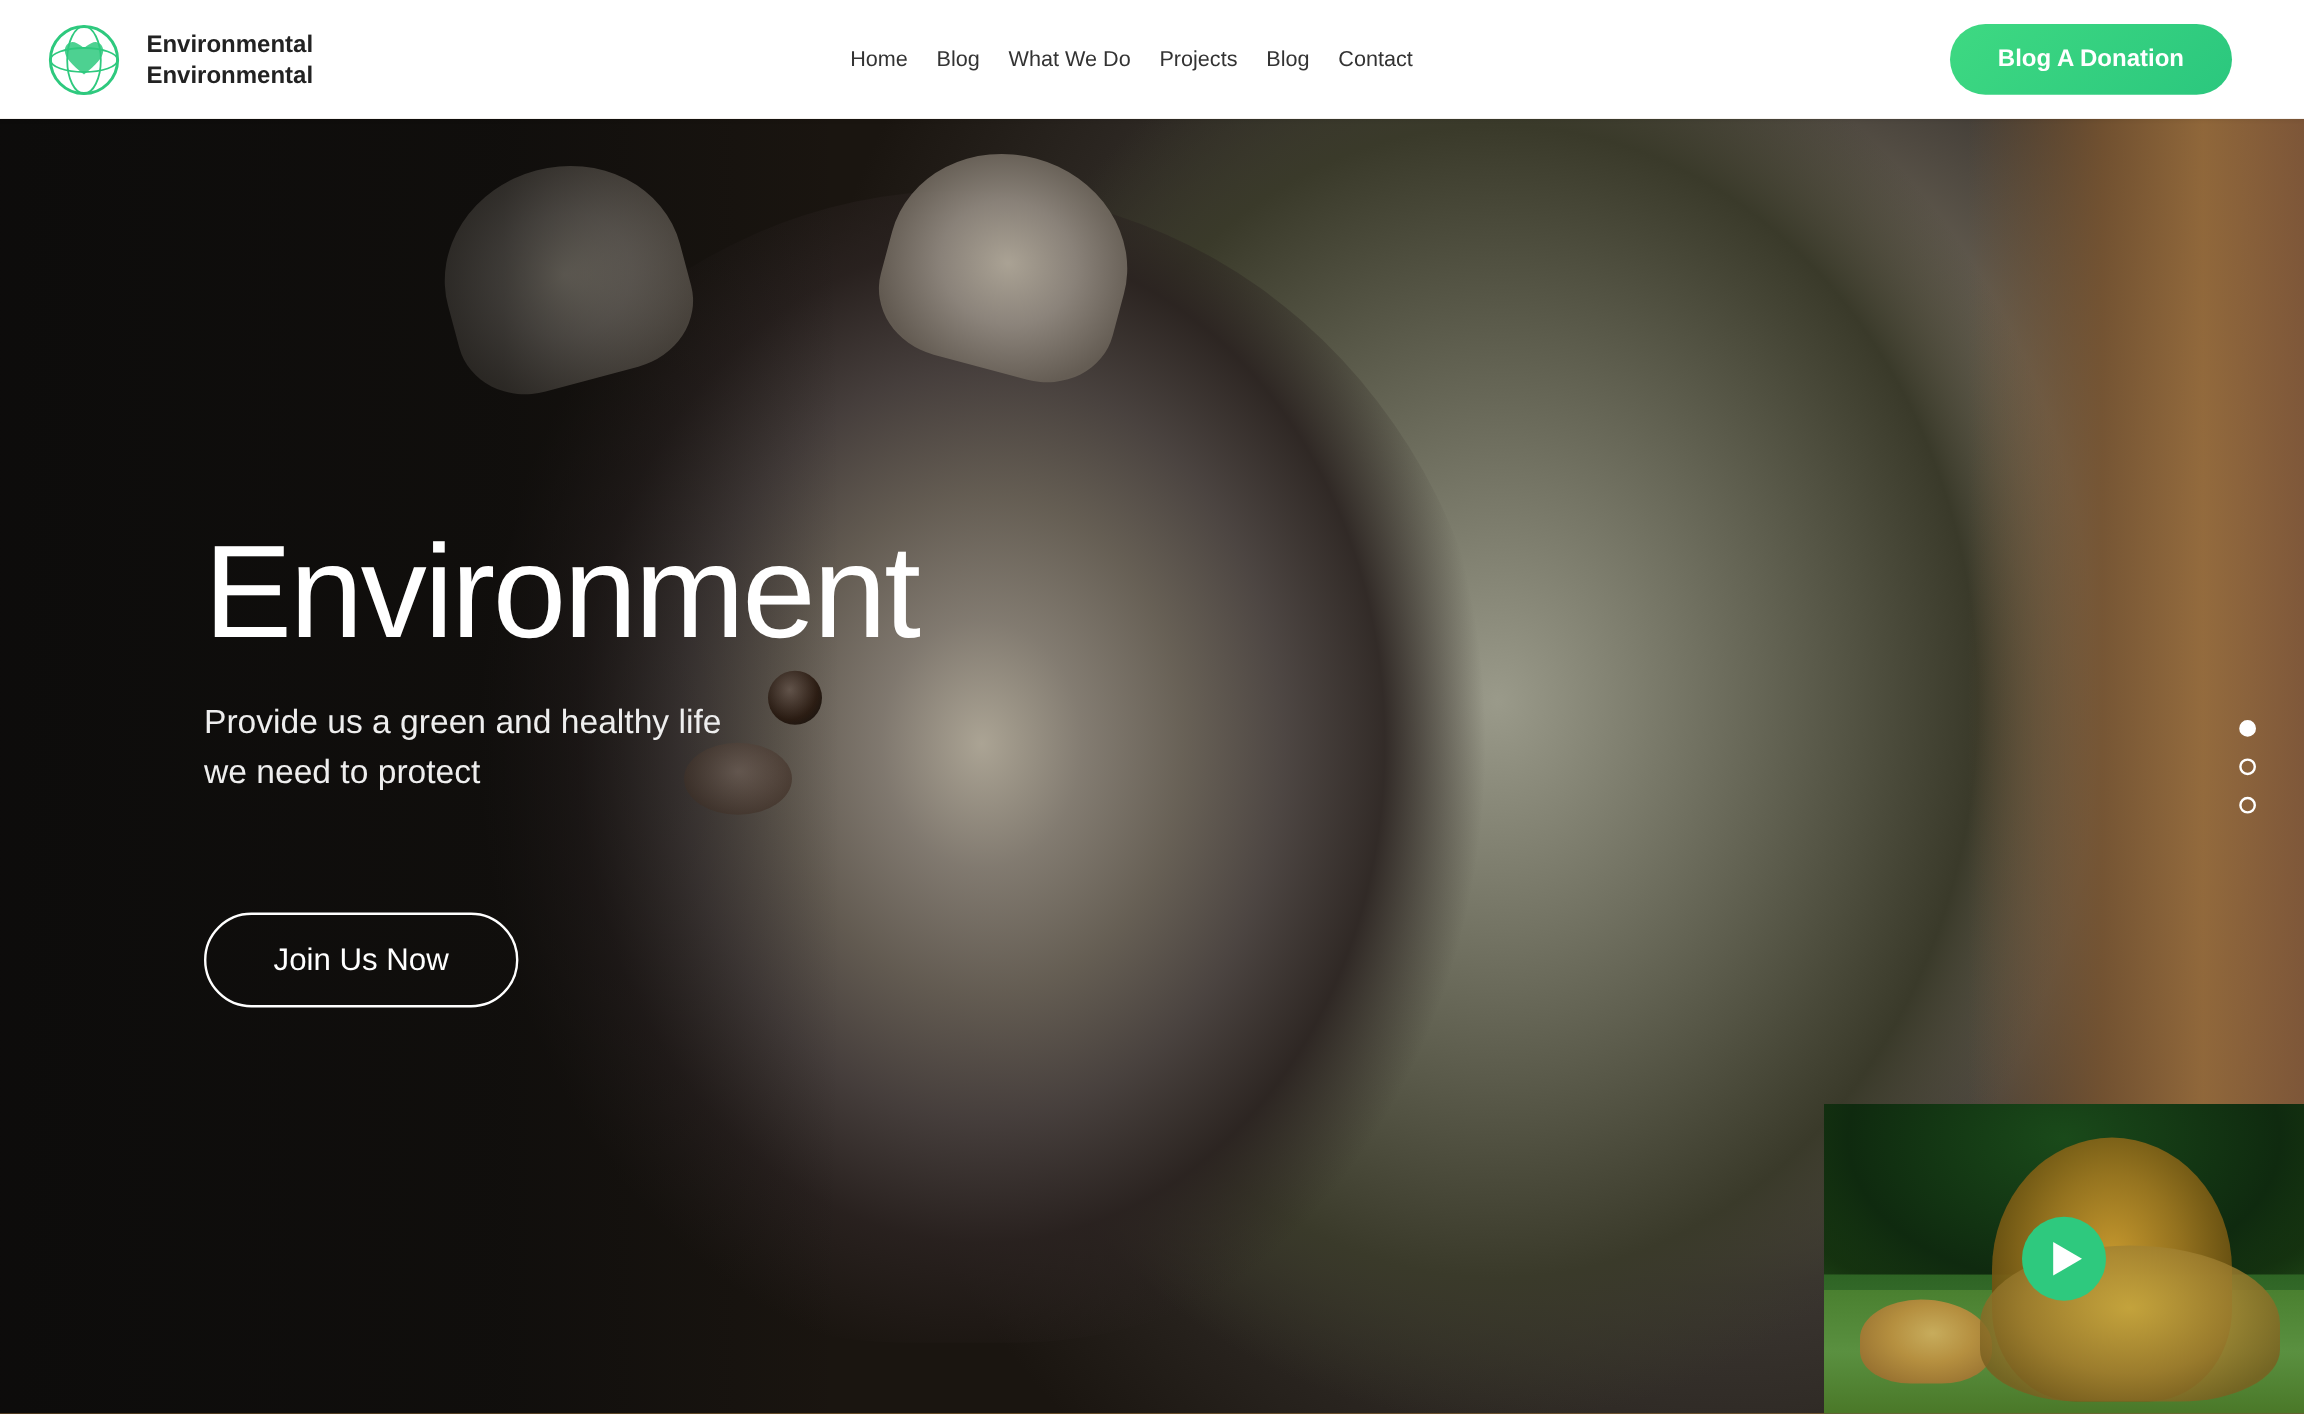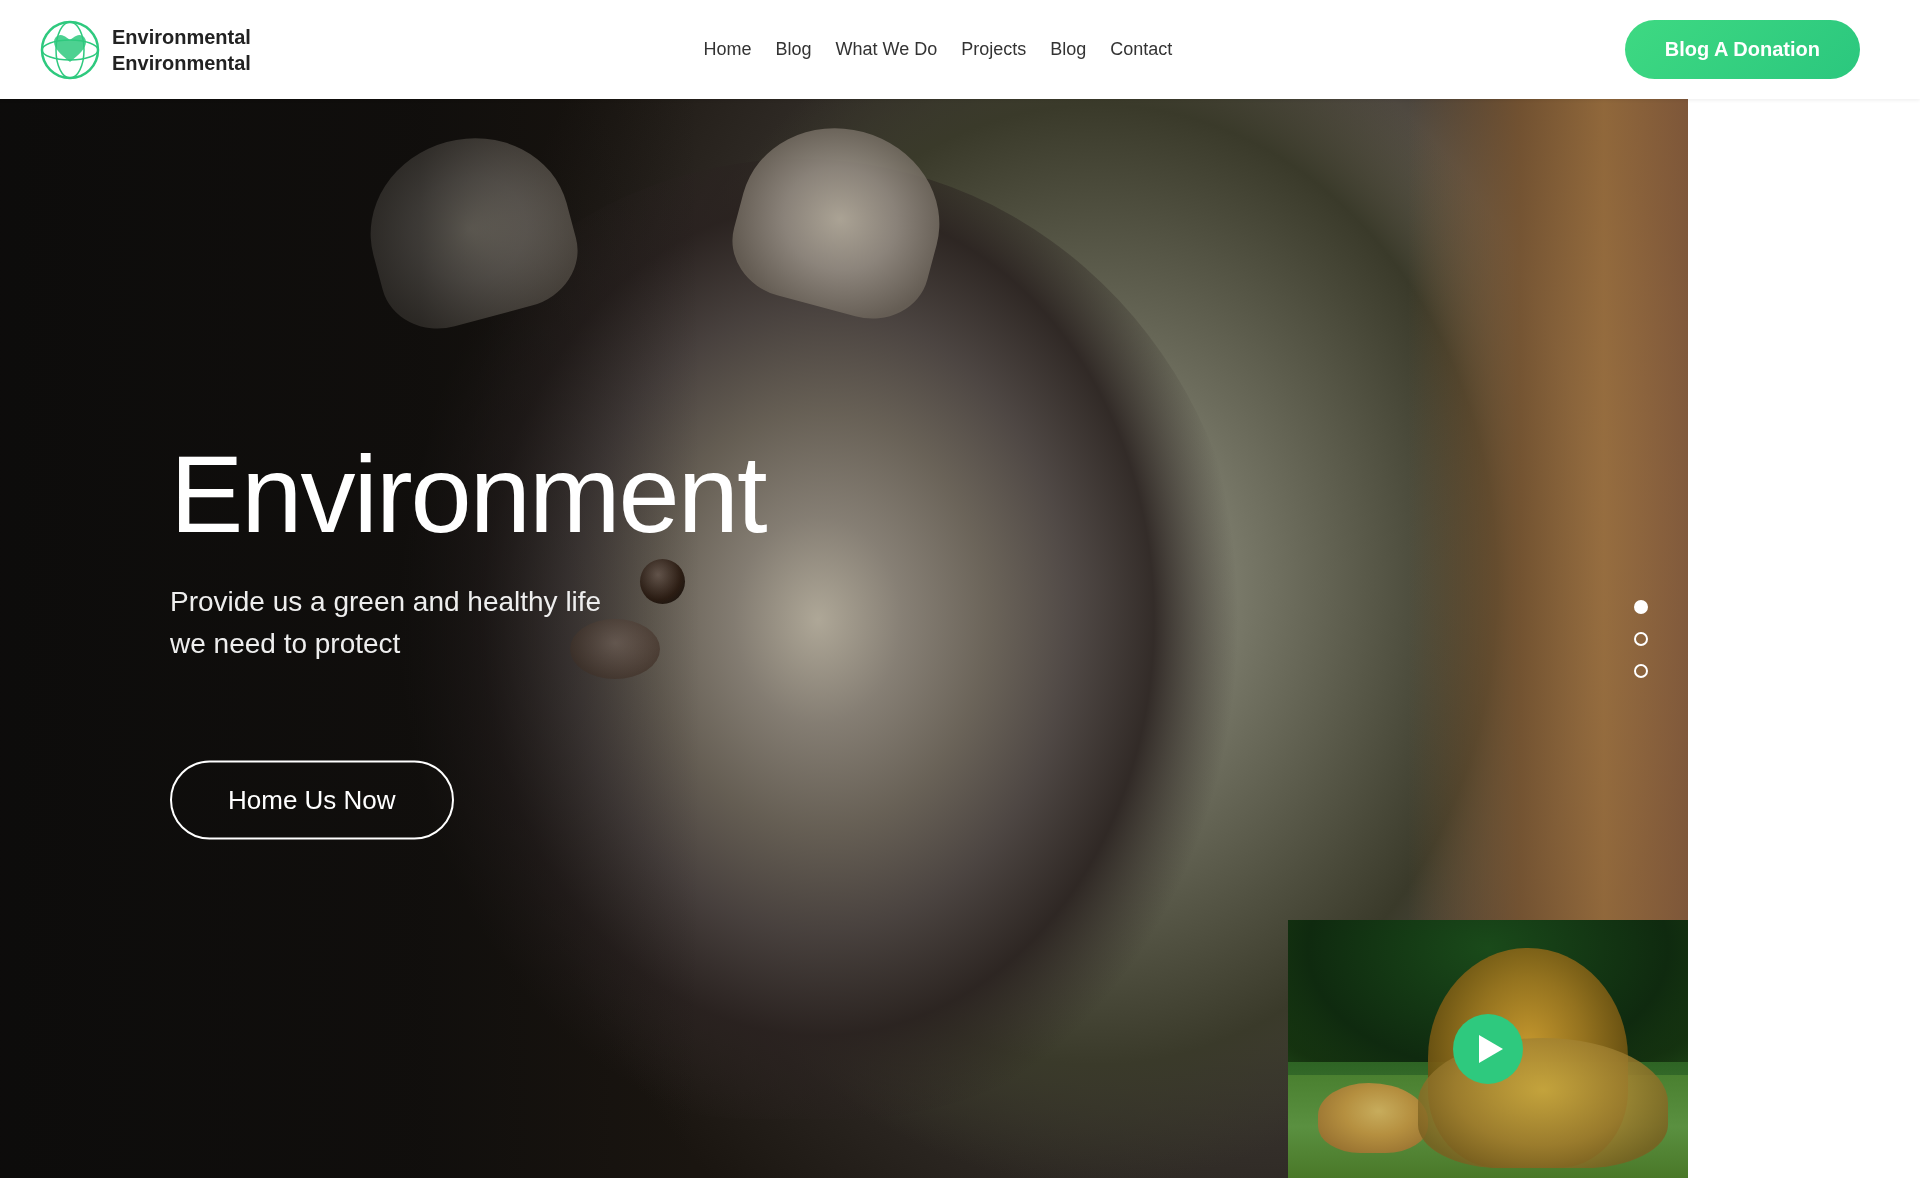--- a/index.html
+++ b/index.html
@@ -19,21 +19,21 @@
       display: flex;
       align-items: center;
       justify-content: space-between;
       padding: 0 60px 0 40px;
       box-shadow: 0 1px 4px rgba(0,0,0,0.08);
     }
 
     .logo-area {
       display: flex;
       align-items: center;
-      gap: 12px;
+      gap: 22px;
       cursor: pointer;
     }
 
     .logo-icon {
       width: 60px;
       height: 60px;
     }
 
     .logo-text {
       font-size: 20px;
@@ -65,21 +65,21 @@
       padding: 18px 40px;
       font-size: 20px;
       font-weight: 600;
       cursor: pointer;
       white-space: nowrap;
     }
 
     
     .hero {
       position: relative;
-      width: 1688px;
+      width: 1920px;
       height: 1079px;
       overflow: hidden;
       background: #a16207;
     }
 
     
     .hero-bg {
       position: absolute;
       inset: 0;
       background: radial-gradient(ellipse at 70% 40%, #8a8a7a 0%, #555 30%, #222 60%, #111 100%);
@@ -316,21 +316,21 @@
   <div class="hero-tree"></div>
 
   <div class="hero-left-overlay"></div>
 
   <div class="hero-content">
     <h1 class="hero-title">Environment</h1>
     <p class="hero-subtitle">
       <span>Provide us a green and healthy life</span><br>
       <span>we need to protect</span>
     </p>
-    <button class="join-btn">Home Us Now</button>
+    <button class="join-btn">Join Us Now</button>
   </div>
 
   <div class="slider-dots">
     <div class="dot active"></div>
     <div class="dot"></div>
     <div class="dot"></div>
   </div>
 
   <div class="video-thumb">
     <div class="video-bg">

